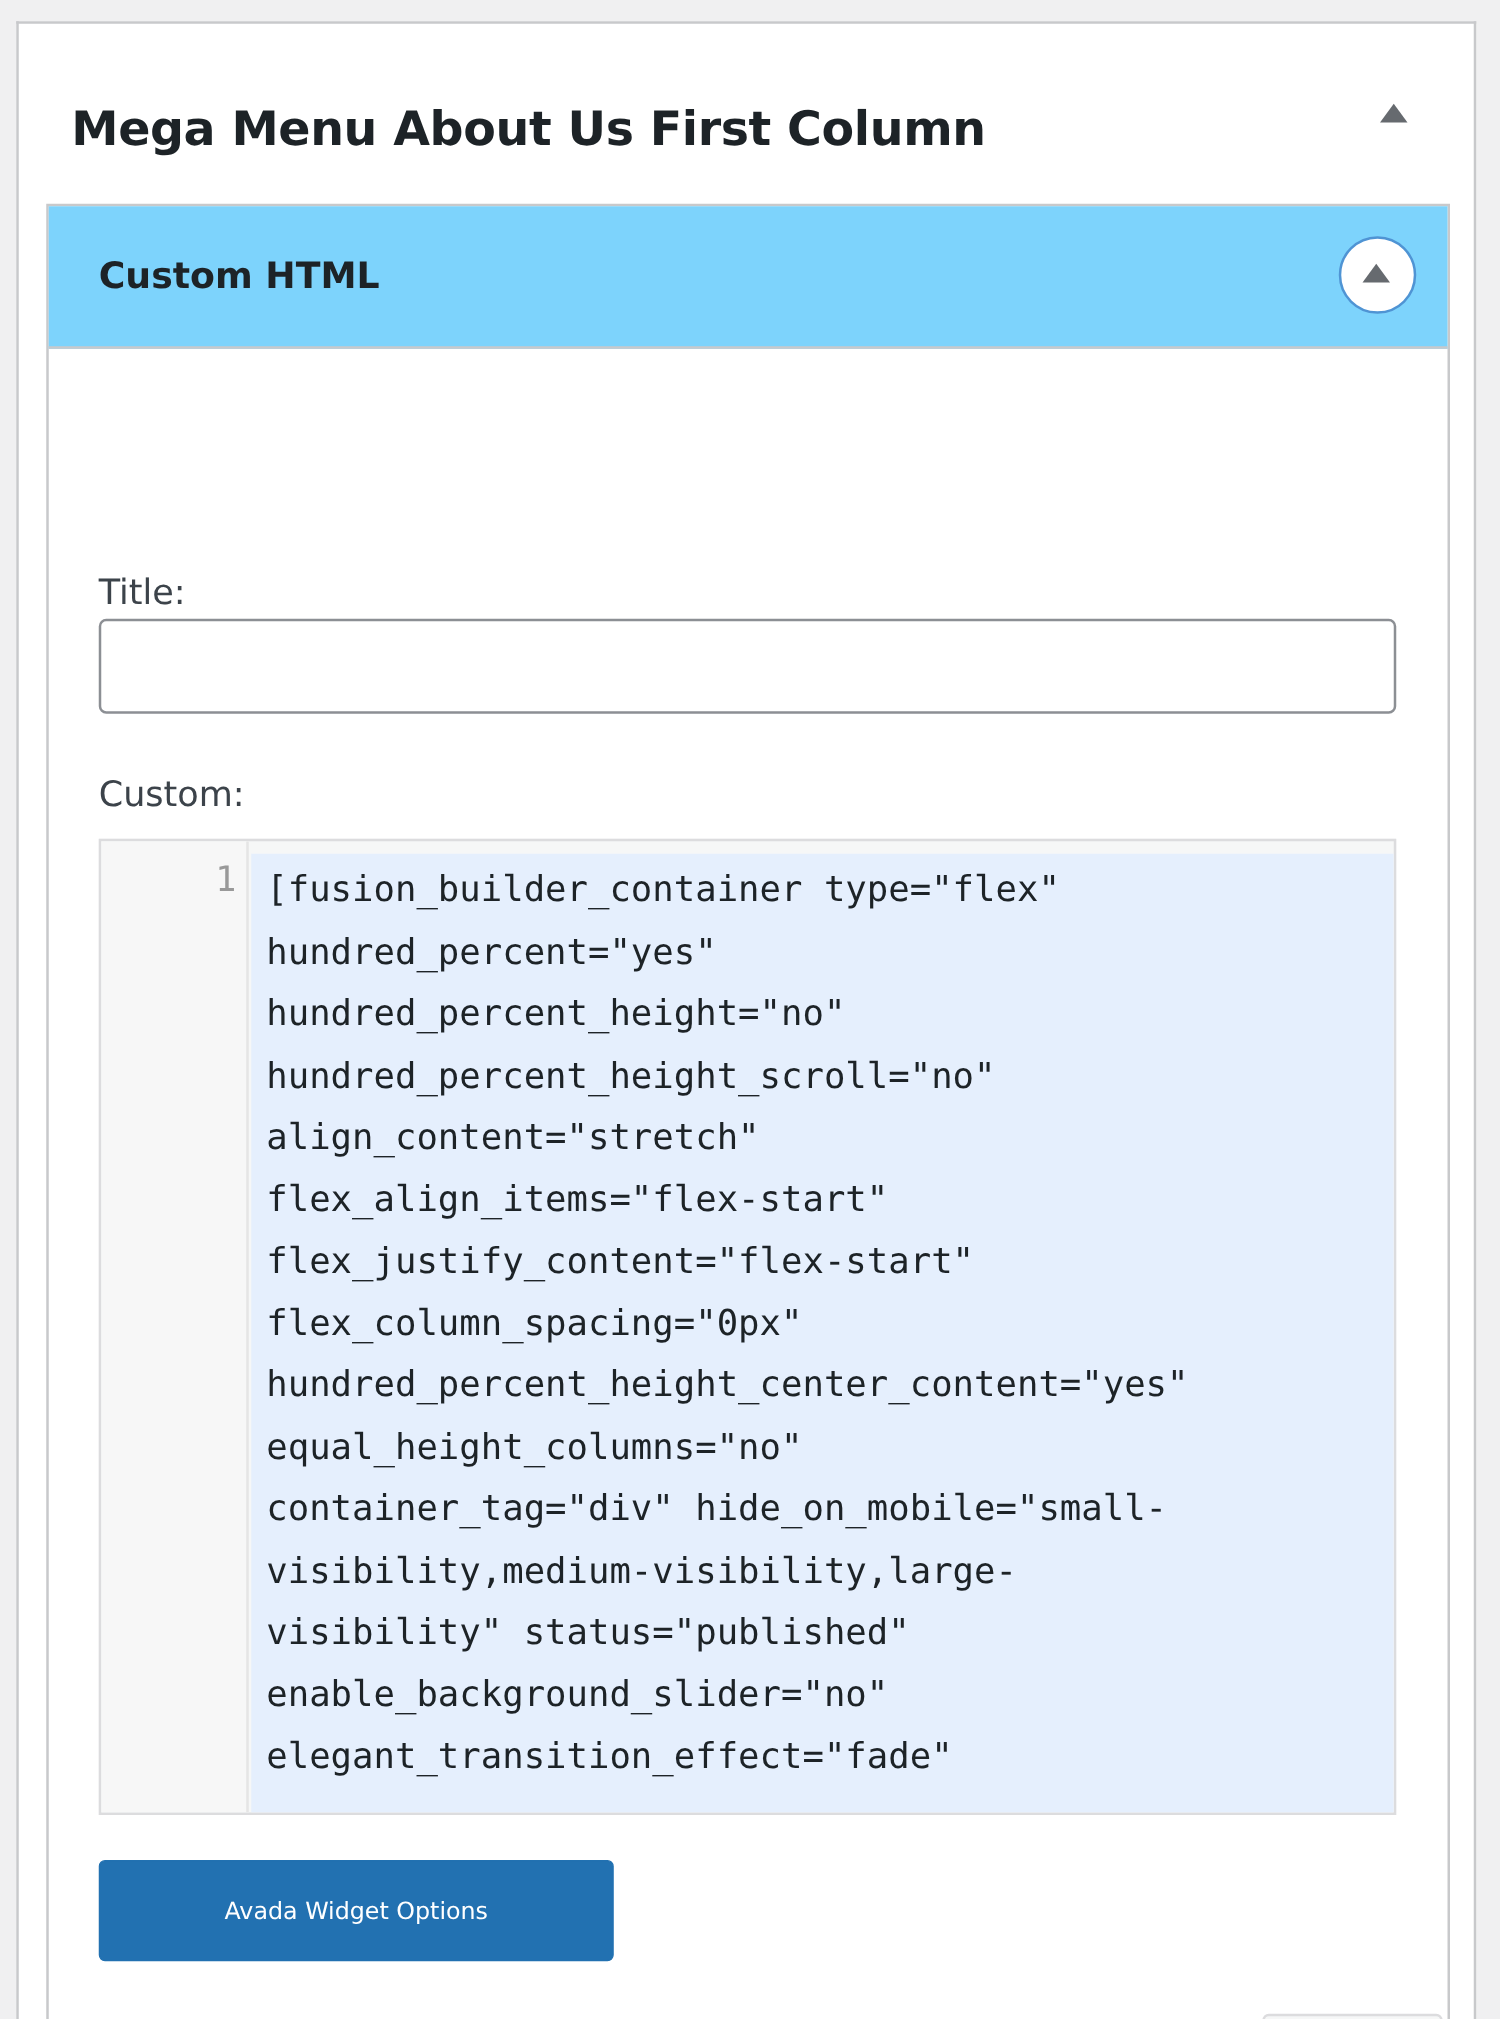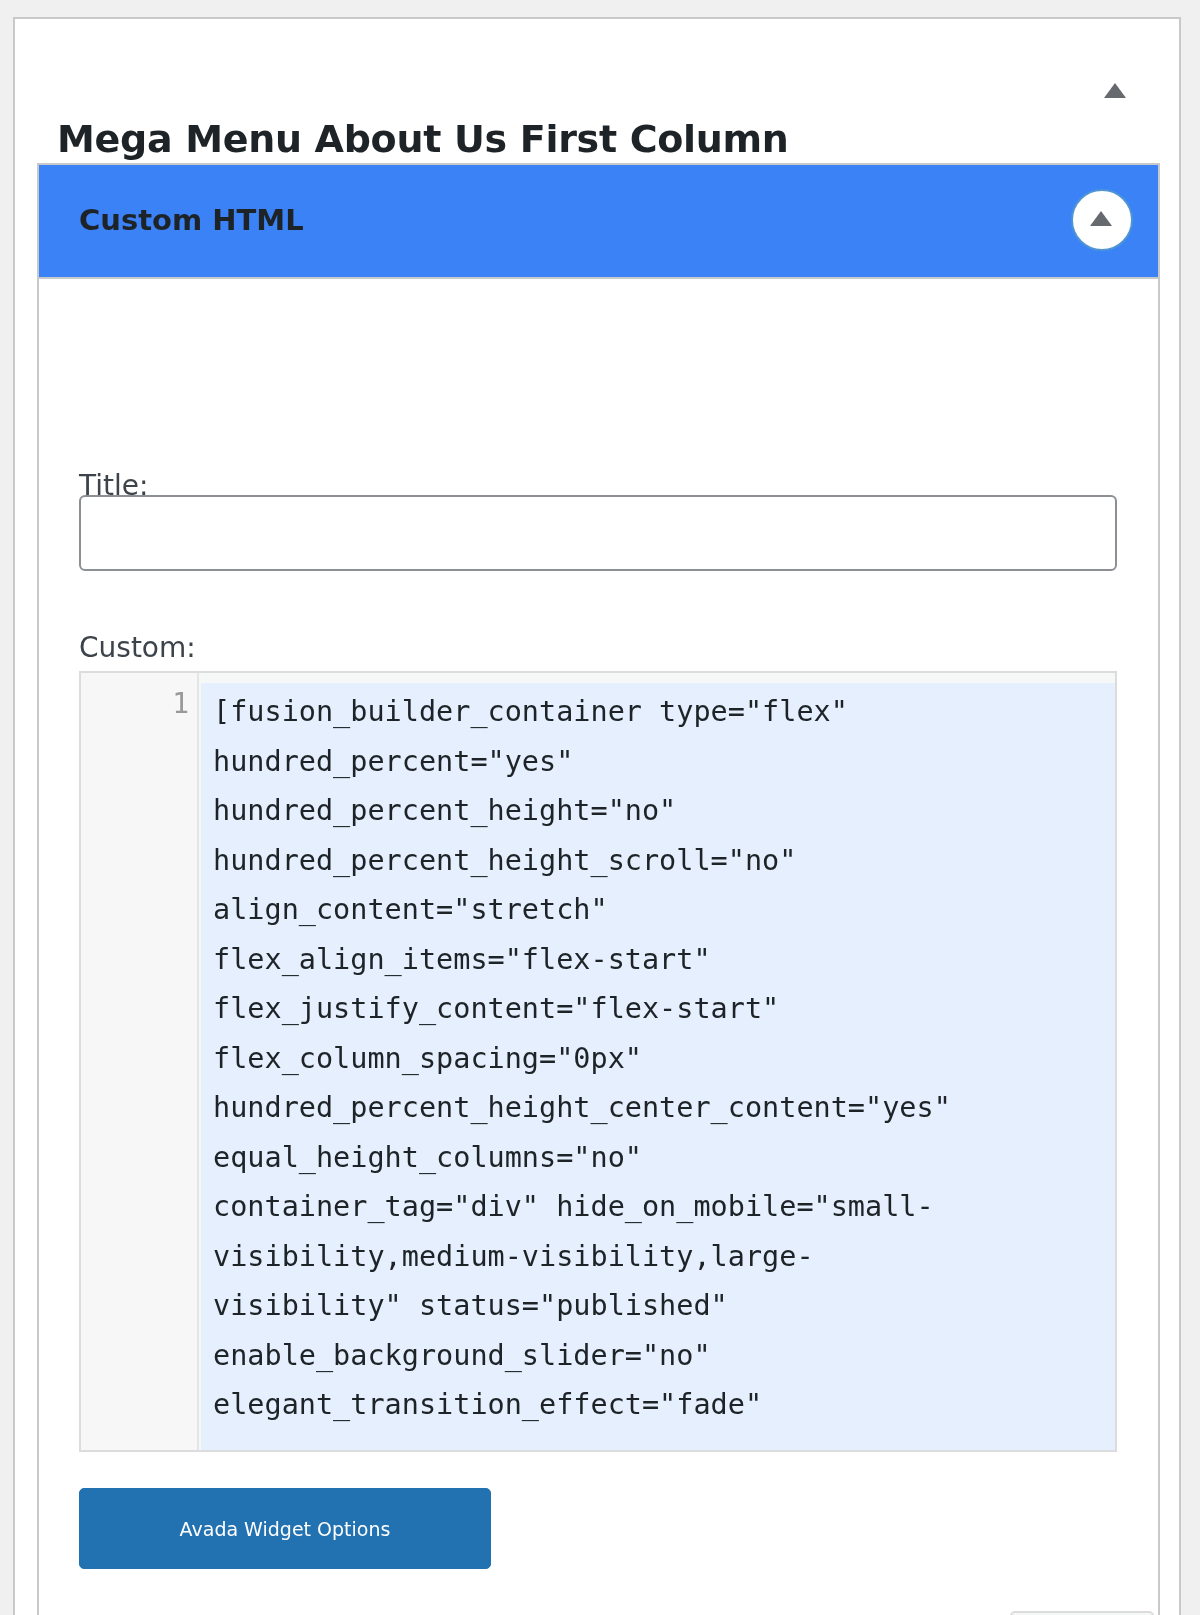--- a/index.html
+++ b/index.html
@@ -22,21 +22,20 @@
       border-bottom: none;
     }
     .sidebar-title {
       position: absolute;
       left: 42px;
       top: 62px;
       font-size: 38px;
       font-weight: bold;
       color: #1d2327;
       letter-spacing: -0.3px;
-      margin-top: 36px;
     }
     .sidebar-toggle {
       position: absolute;
       left: 1080px;
       top: 52px;
       width: 40px;
       height: 40px;
       cursor: pointer;
     }
     .tri-up {
@@ -55,21 +54,21 @@
       width: 1123px;
       height: 1460px;
       background: #ffffff;
       border: 2px solid #c8c9cb;
     }
     .widget-top {
       position: absolute;
       left: 0; top: 0;
       width: 100%;
       height: 114px;
-      background: #3b82f6;
+      background: #7dd3fc;
       border-bottom: 2px solid #c8c9cb;
     }
     .widget-title {
       position: absolute;
       left: 40px;
       top: 38px;
       font-size: 29px;
       font-weight: bold;
       color: #1d2327;
     }
@@ -90,21 +89,20 @@
       position: absolute;
       left: 40px;
       top: 114px;
       width: 1040px;
     }
     .field-label {
       position: absolute;
       left: 0;
       font-size: 28px;
       color: #3c434a;
-      margin-top: 12px;
     }
     .title-input {
       position: absolute;
       left: 0;
       top: 216px;
       width: 1038px;
       height: 76px;
       border: 2px solid #8c8f94;
       border-radius: 6px;
       background: #ffffff;

